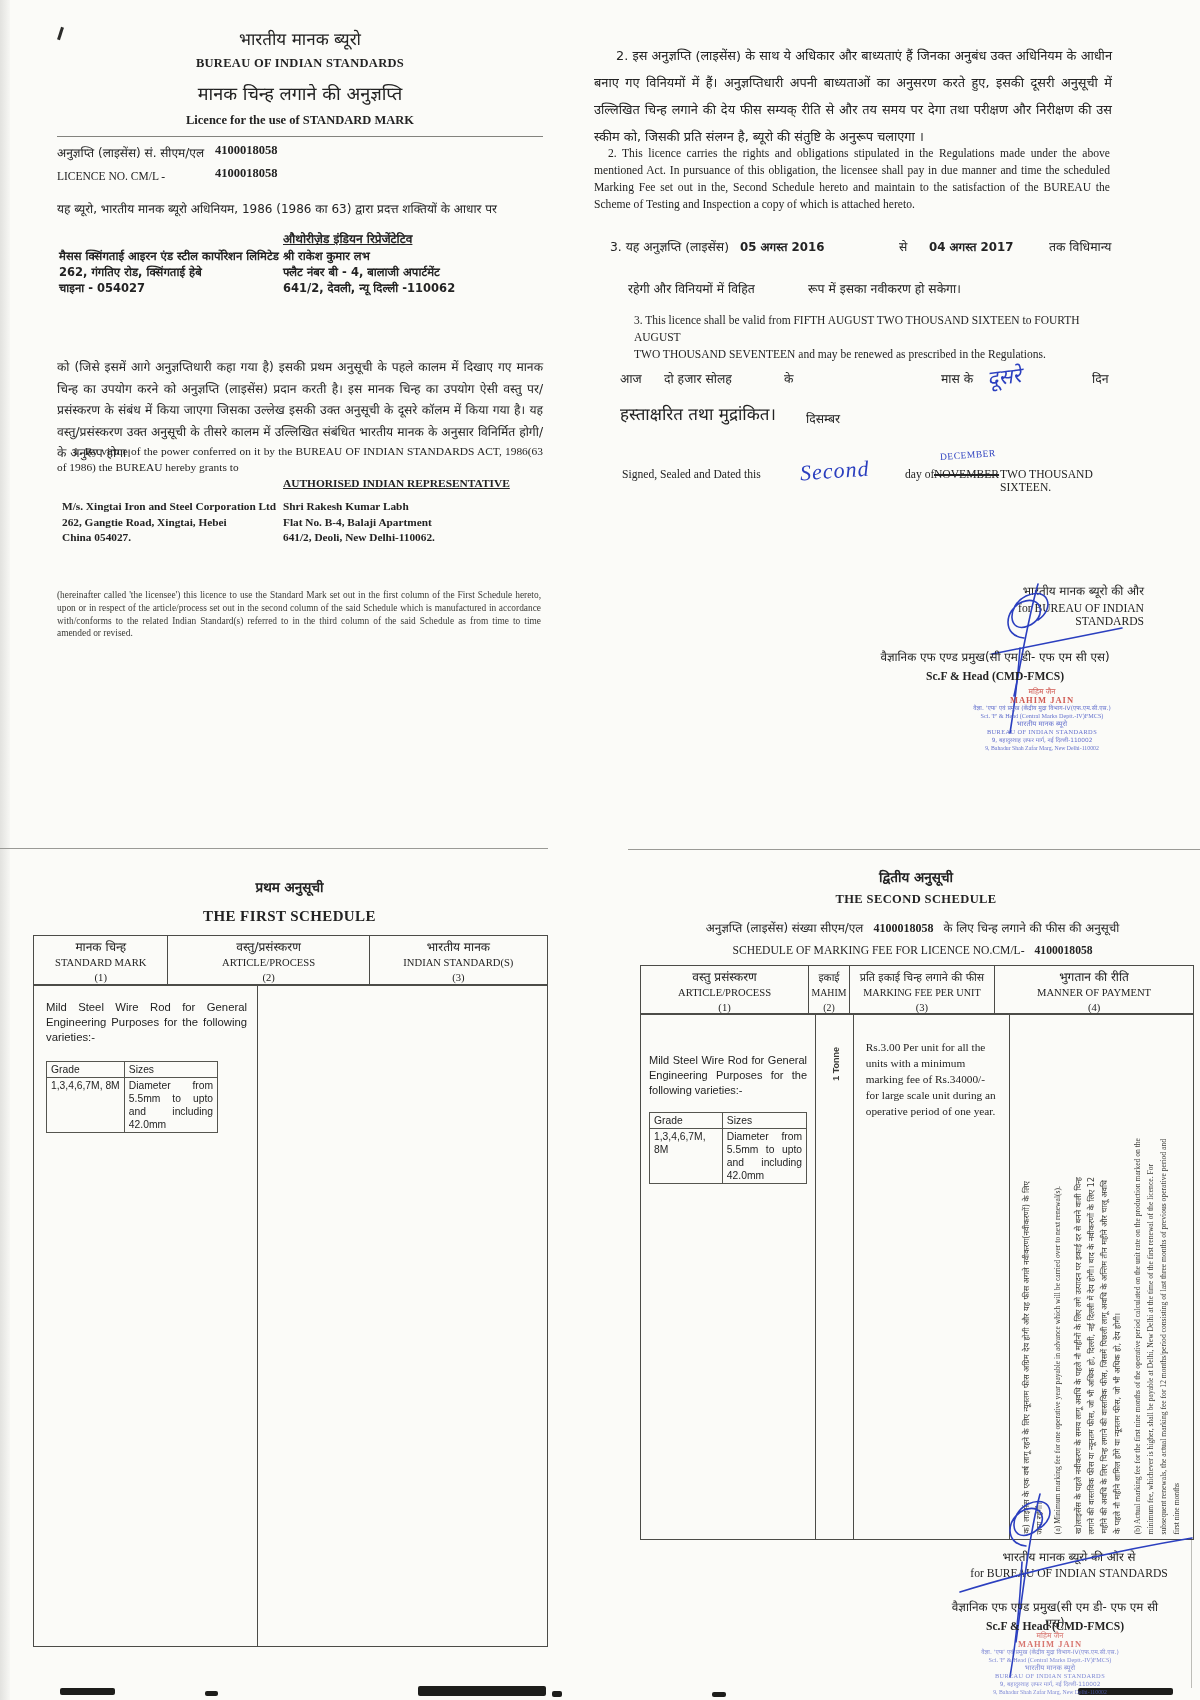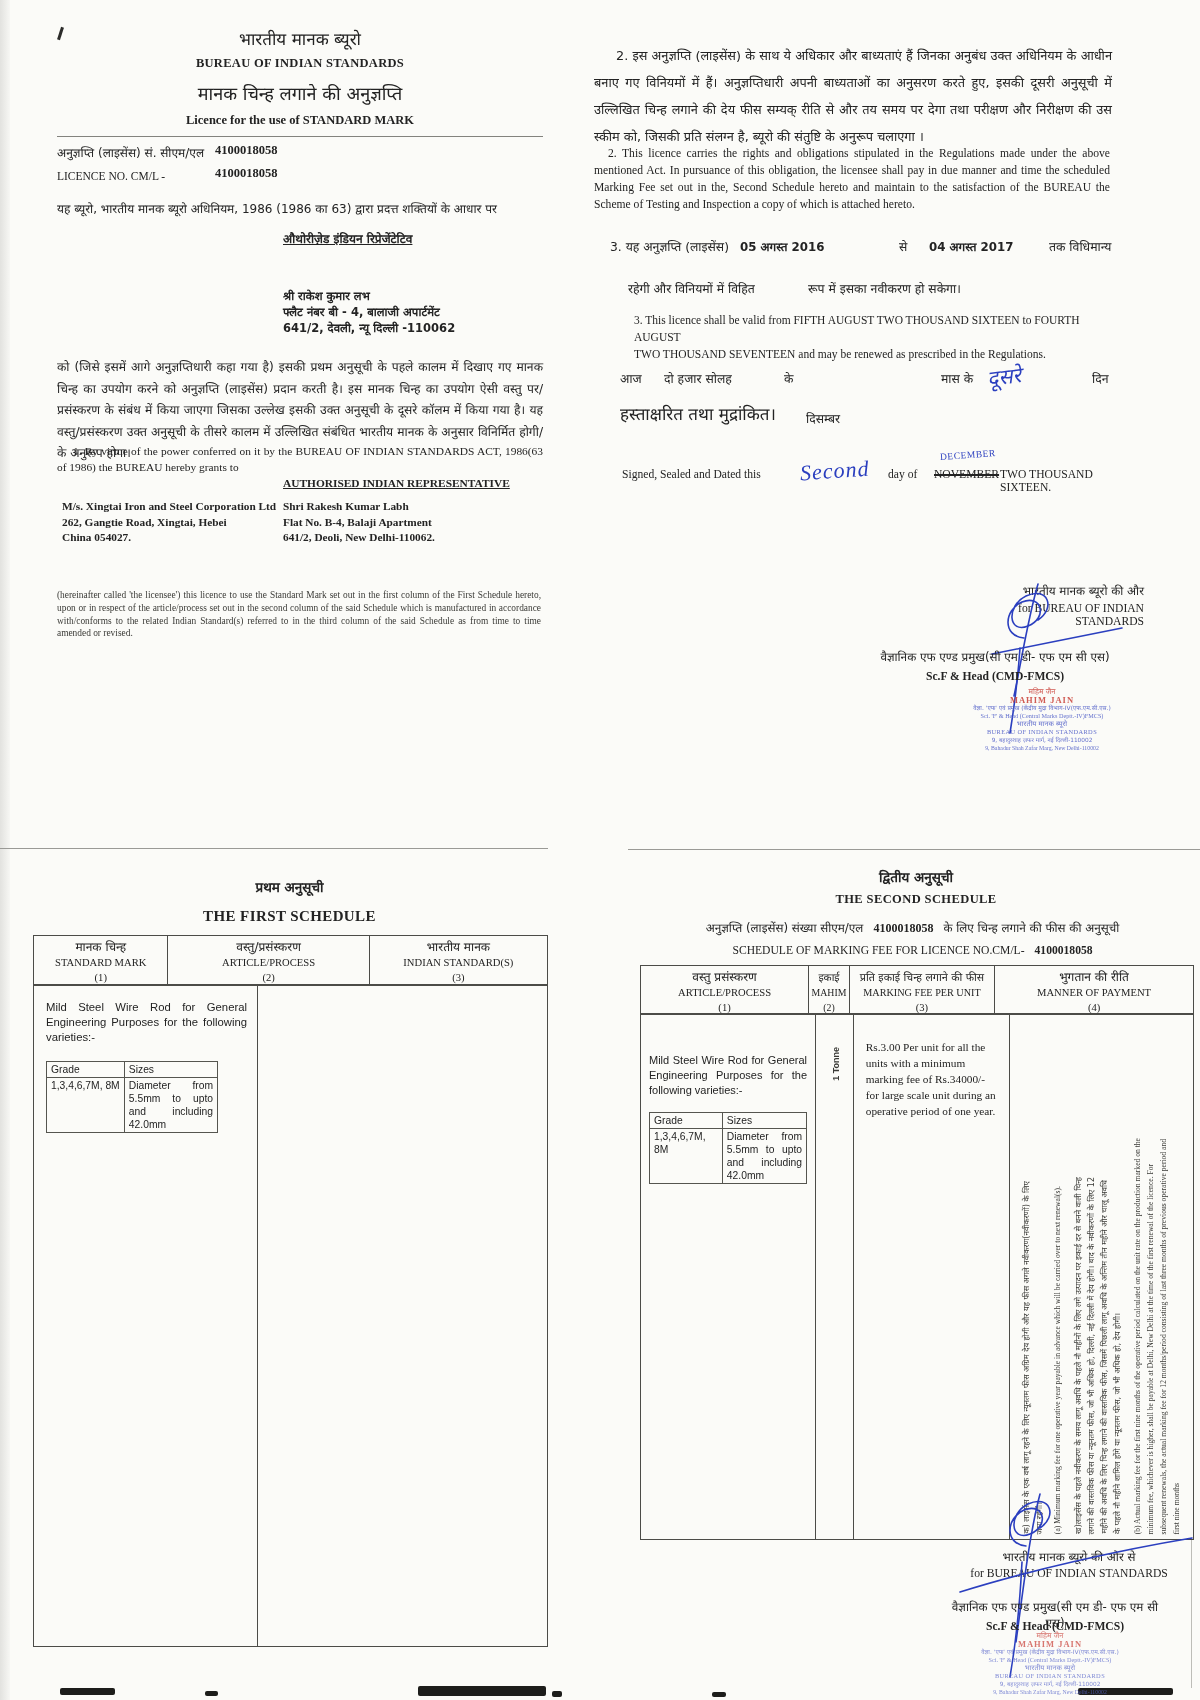--- a/index.html
+++ b/index.html
@@ -77,21 +77,26 @@
   </div>
   <div class="abs" style="left:0;top:139px;width:486px;">
     <span style="font-size:11.5px;">LICENCE NO. CM/L -</span>
     <span class="b abs" style="left:158px;font-size:12.5px;">4100018058</span>
   </div>
 
   <div class="abs hi jst" style="left:0;top:173px;width:486px;font-size:12px;">यह ब्यूरो, भारतीय मानक ब्यूरो अधिनियम, 1986 (1986 का 63) द्वारा प्रदत्त शक्तियों के आधार पर</div>
 
   <div class="abs hi b u" style="left:226px;top:203px;font-size:12px;">औथोरीज़ेड इंडियन रिप्रेजेंटेटिव</div>
 
-  <div class="abs hi b" style="left:226px;top:221px;width:230px;font-size:11.5px;line-height:16px;margin-top:40px;">
+  <div class="abs hi b" style="left:2px;top:221px;width:220px;font-size:11.5px;line-height:16px;">
+    <div>मैसस क्सिंगताई आइरन एंड स्टील कार्पोरेशन लिमिटेड</div>
+    <div>262, गंगतिए रोड, क्सिंगताई हेबे</div>
+    <div>चाइना - 054027</div>
+  </div>
+  <div class="abs hi b" style="left:226px;top:221px;width:230px;font-size:11.5px;line-height:16px;">
     <div>श्री राकेश कुमार लभ</div>
     <div>फ्लैट नंबर बी - 4, बालाजी अपार्टमेंट</div>
     <div>641/2, देवली, न्यू दिल्ली -110062</div>
   </div>
 
   <div class="abs hi jst" style="left:0;top:330px;width:486px;font-size:12.2px;line-height:21.5px;">को (जिसे इसमें आगे अनुज्ञप्तिधारी कहा गया है) इसकी प्रथम अनुसूची के पहले कालम में दिखाए गए मानक चिन्ह का उपयोग करने को अनुज्ञप्ति (लाइसेंस) प्रदान करती है। इस मानक चिन्ह का उपयोग ऐसी वस्तु पर/प्रसंस्करण के संबंध में किया जाएगा जिसका उल्लेख इसकी उक्त अनुसूची के दूसरे कॉलम में किया गया है। यह वस्तु/प्रसंस्करण उक्त अनुसूची के तीसरे कालम में उल्लिखित संबंधित भारतीय मानक के अनुसार विनिर्मित होगी/के अनुरूप होगा।</div>
 
   <div class="abs jst" style="left:0;top:417px;width:486px;font-size:11.4px;line-height:15.5px;text-indent:16px;">1.   By virtue of the power conferred on it by the BUREAU OF INDIAN STANDARDS ACT, 1986(63 of 1986) the BUREAU hereby grants to</div>
 
   <div class="abs b u" style="left:226px;top:450px;font-size:11.4px;">AUTHORISED INDIAN REPRESENTATIVE</div>
@@ -137,21 +142,21 @@
     <span class="abs hi" style="left:214px;font-size:12.3px;margin-top:40px;">दिसम्बर</span>
     <span class="abs hi" style="left:349px;font-size:12.3px;">मास के</span>
     <span class="abs hi handw" style="left:395px;top:-8px;font-size:21px;transform:rotate(-7deg);">दूसरे</span>
     <span class="abs hi" style="left:500px;font-size:12.3px;">दिन</span>
   </div>
   <div class="abs hi" style="left:28px;top:372px;font-size:17px;">हस्ताक्षरित तथा मुद्रांकित।</div>
 
   <div class="abs" style="left:30px;top:430px;width:492px;height:40px;font-size:11.6px;">
     <span class="abs" style="left:0;top:8px;">Signed,  Sealed and Dated this</span>
     <span class="abs handw" style="left:178px;top:-2px;font-size:22px;letter-spacing:1px;transform:rotate(-4deg);">Second</span>
-    <span class="abs" style="left:266px;top:8px;">day of</span>
+    <span class="abs" style="left:283px;top:8px;">day of</span>
     <span class="abs handw" style="left:318px;top:-10px;font-size:9.5px;font-style:normal;letter-spacing:.5px;transform:rotate(-4deg);">DECEMBER</span>
     <span class="abs" style="left:312px;top:8px;text-decoration:line-through;text-decoration-thickness:1.5px;">NOVEMBER</span>
     <span class="abs" style="left:378px;top:8px;">TWO THOUSAND  SIXTEEN.</span>
   </div>
 
   <div class="abs" style="left:362px;top:552px;width:190px;text-align:right;">
     <div class="hi" style="font-size:11.8px;">भारतीय मानक ब्यूरो की और</div>
     <div style="font-size:11.6px;margin-top:4px;">for BUREAU OF INDIAN STANDARDS</div>
   </div>
 

